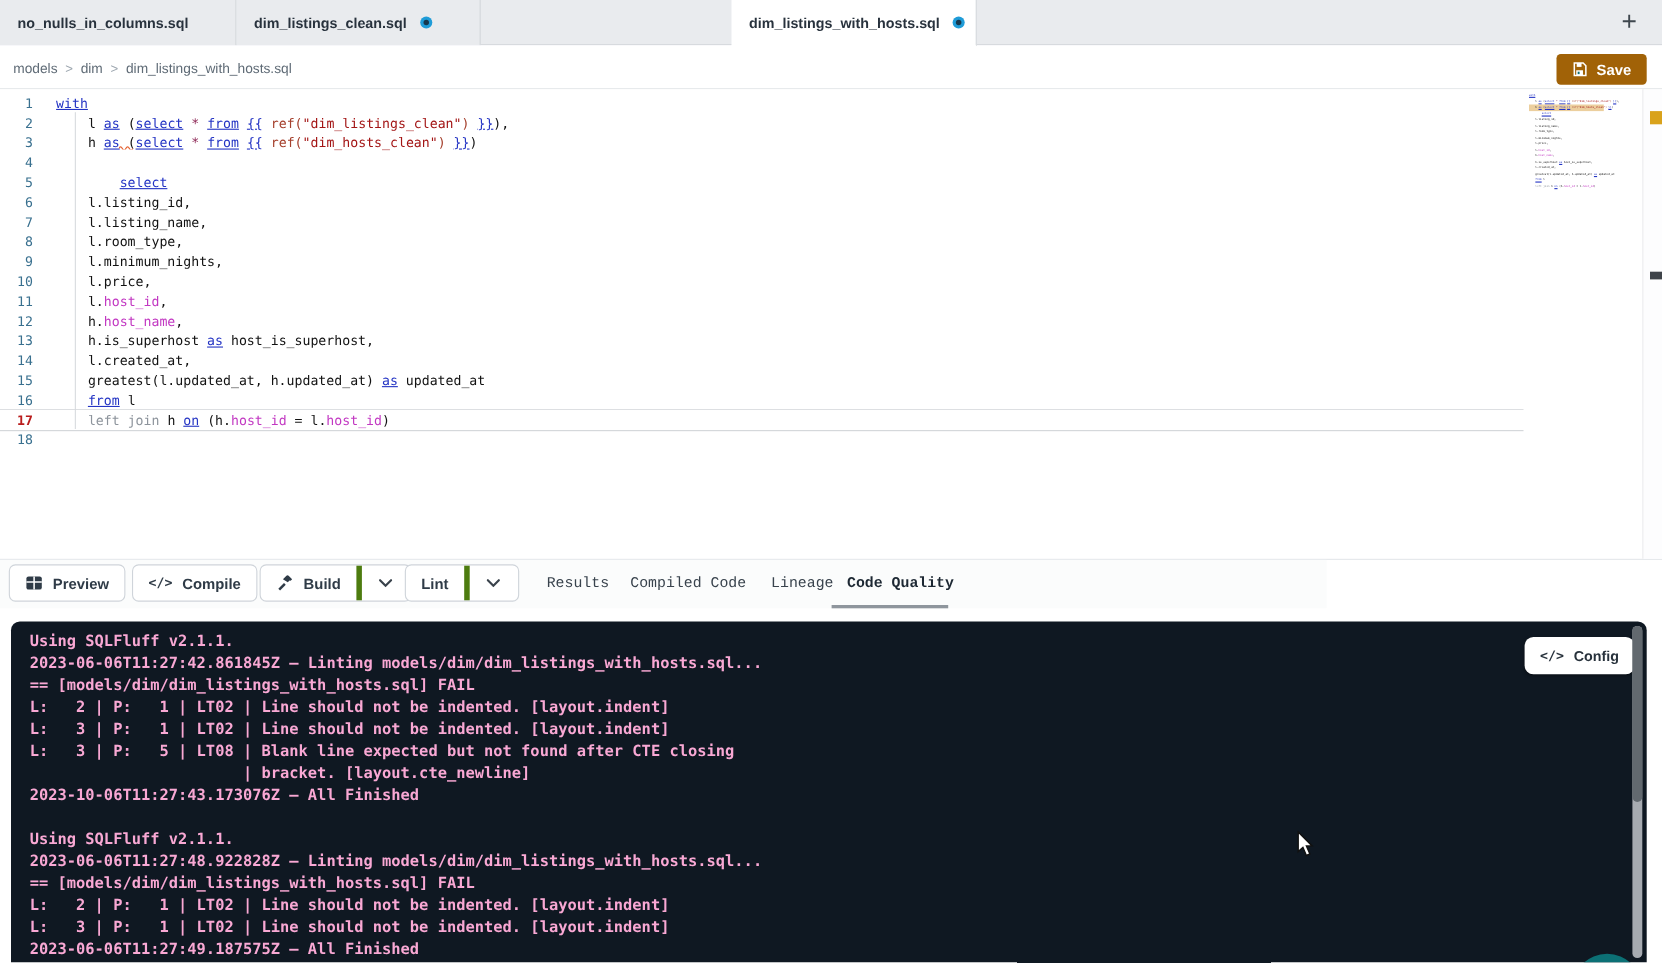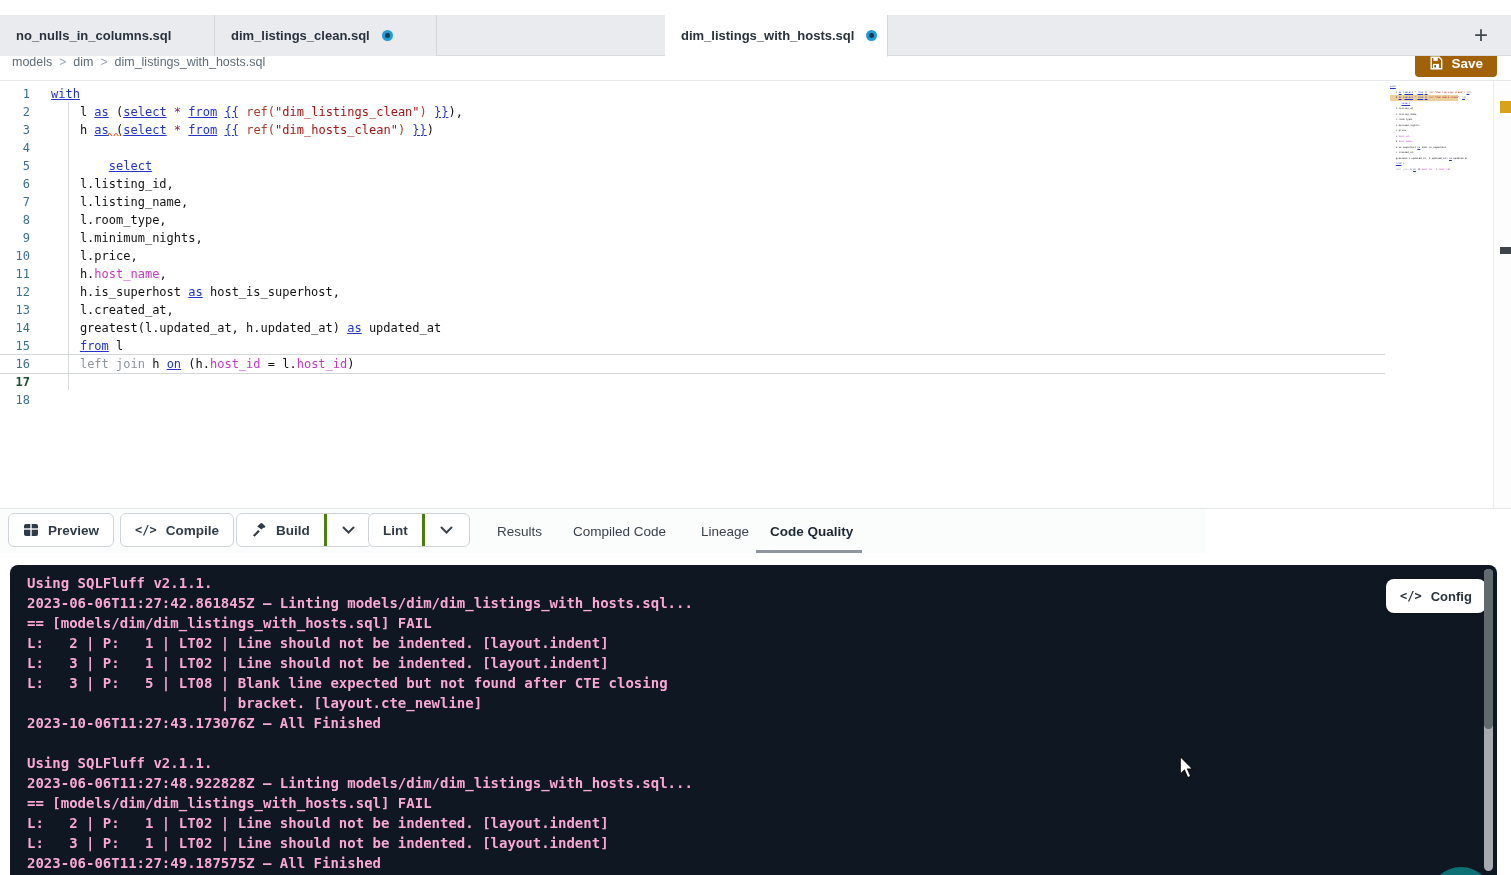--- a/index.html
+++ b/index.html
@@ -1,20 +1,20 @@
 <!DOCTYPE html>
 <html><head>
 <meta charset="utf-8">
 <style>
   * { margin:0; padding:0; box-sizing:border-box; }
   html,body { width:1511px; height:875px; overflow:hidden; background:#fff;
               font-family:"Liberation Sans", sans-serif; position:relative; }
 
   
-  .tabbar { position:absolute; left:0; top:15px; width:1511px; height:41px;
+  .tabbar { position:absolute; left:0; top:0; width:1511px; height:41px;
             background:#e9ebee; border-bottom:1px solid #d7dade; z-index:5; }
   .tab { position:absolute; top:0; height:41px; display:flex; align-items:center;
          padding:0 16px; background:#e9ebee; border-right:1px solid #d2d6da;
          font-size:13px; font-weight:600; color:#28323d; cursor:pointer; }
   .tab.active { background:#ffffff; border-bottom:1px solid #ffffff; height:42px; z-index:6; }
   .tab-label { white-space:nowrap; }
   .mod-dot { width:11px; height:11px; border-radius:50%; background:#1f9cd8;
              margin-left:12px; position:relative; flex:none; }
   .mod-dot::after { content:""; position:absolute; left:3px; top:3px; width:5px; height:5px;
                     border-radius:50%; background:#16384e; }
@@ -34,21 +34,21 @@
               font-size:13.5px; font-weight:700; display:flex; align-items:center;
               gap:8px; cursor:pointer; font-family:"Liberation Sans", sans-serif; }
 
   
   .editor { position:absolute; left:0; top:81px; width:1511px; height:428px;
             background:#fff; border-bottom:1px solid #e4e7ea;
             font-family:"DejaVu Sans Mono", monospace; font-size:12px; }
   .gutter { position:absolute; left:0; top:4px; width:45px; }
   .ln-num { height:18px; line-height:18px; text-align:right; padding-right:15px;
             color:#39708f; font-size:12px; }
-  .ln-num.act { color:#14532d; font-weight:700; }
+  .ln-num.act { color:#b91c1c; font-weight:700; }
   .code { position:absolute; left:0; top:4px; width:1385px; }
   .code-line { height:18px; line-height:18px; white-space:pre; padding-left:51px; color:#121212; }
   .code-line.active-line { box-shadow:0 -1px 0 #d5d8db, 0 1px 0 #d5d8db; }
   .tk-kw  { color:#2434c4;text-decoration:underline; }
   .tk-pl  { color:#121212; }
   .tk-op  { color:#8b2252; }
   .tk-fn  { color:#a5402d; }
   .tk-str { color:#a31515; }
   .tk-mag { color:#c238c2; }
   .tk-gr  { color:#8d949c; }
@@ -70,25 +70,25 @@
   .toolbar { position:absolute; left:0; top:509px; width:1206px; height:44px;
              background:#fbfcfc; }
   .tb-btn { position:absolute; top:4px; height:34px; background:#fff;
             border:1px solid #cfd4da; border-radius:6px; display:flex; align-items:center;
             gap:9px; padding:0 14px; font-size:13.5px; font-weight:600; color:#2f3b47;
             cursor:pointer; font-family:"Liberation Sans", sans-serif; }
   .split { position:absolute; top:4px; height:34px; display:flex; background:#fff;
            border:1px solid #cfd4da; border-radius:6px; overflow:hidden; }
   .split-main { display:flex; align-items:center; gap:9px; padding:0 14px;
                 font-size:13.5px; font-weight:600; color:#2f3b47; cursor:pointer;
-                border-right:3px solid #4d7c0f; }
+                border-right:5px solid #4d7c0f; }
   .split-arrow { width:44px; display:flex; align-items:center; justify-content:center;
                  cursor:pointer; }
   .rtab { position:absolute; top:0; height:44px; display:flex; align-items:center;
-          font-size:13.5px; color:#39434d; cursor:pointer; }
+          font-size:13.5px; color:#39434d; cursor:pointer;font-family:Liberation Mono, monospace; }
   .rtab.active { color:#1d2833; font-weight:600; }
   .rtab-underline { position:absolute; left:756px; top:41px; width:106px; height:3px;
                     background:#8f969d; }
 
   
   .terminal { position:absolute; left:10px; top:565px; width:1487px; height:310px;
               background:#0f1822; border-radius:8px 8px 0 0; overflow:hidden; }
   .term-out { position:absolute; left:17px; top:8px;
               font-family:"DejaVu Sans Mono", monospace; font-size:14px; font-weight:700;
               color:#f9a8d4; }
@@ -171,20 +171,21 @@
       <div class="code-line"><span class="tk-kw">with</span></div>
       <div class="code-line"><span class="tk-pl">    l </span><span class="tk-kw">as</span><span class="tk-pl"> (</span><span class="tk-kw">select</span><span class="tk-pl"> </span><span class="tk-op">*</span><span class="tk-pl"> </span><span class="tk-kw">from</span><span class="tk-pl"> </span><span class="tk-kw">{{</span><span class="tk-pl"> </span><span class="tk-fn">ref(</span><span class="tk-str">"dim_listings_clean"</span><span class="tk-fn">)</span><span class="tk-pl"> </span><span class="tk-kw">}}</span><span class="tk-pl">),</span></div>
       <div class="code-line"><span class="tk-pl">    h </span><span class="tk-kw">as</span><span class="tk-pl"> (</span><span class="tk-kw">select</span><span class="tk-pl"> </span><span class="tk-op">*</span><span class="tk-pl"> </span><span class="tk-kw">from</span><span class="tk-pl"> </span><span class="tk-kw">{{</span><span class="tk-pl"> </span><span class="tk-fn">ref(</span><span class="tk-str">"dim_hosts_clean"</span><span class="tk-fn">)</span><span class="tk-pl"> </span><span class="tk-kw">}}</span><span class="tk-pl">)</span></div>
       <div class="code-line"></div>
       <div class="code-line"><span class="tk-pl">        </span><span class="tk-kw">select</span></div>
       <div class="code-line"><span class="tk-pl">    l.listing_id,</span></div>
       <div class="code-line"><span class="tk-pl">    l.listing_name,</span></div>
       <div class="code-line"><span class="tk-pl">    l.room_type,</span></div>
       <div class="code-line"><span class="tk-pl">    l.minimum_nights,</span></div>
       <div class="code-line"><span class="tk-pl">    l.price,</span></div>
+      <div class="code-line"><span class="tk-pl">    l.</span><span class="tk-mag">host_id</span><span class="tk-pl">,</span></div>
       <div class="code-line"><span class="tk-pl">    h.</span><span class="tk-mag">host_name</span><span class="tk-pl">,</span></div>
       <div class="code-line"><span class="tk-pl">    h.is_superhost </span><span class="tk-kw">as</span><span class="tk-pl"> host_is_superhost,</span></div>
       <div class="code-line"><span class="tk-pl">    l.created_at,</span></div>
       <div class="code-line"><span class="tk-pl">    greatest(l.updated_at, h.updated_at) </span><span class="tk-kw">as</span><span class="tk-pl"> updated_at</span></div>
       <div class="code-line"><span class="tk-pl">    </span><span class="tk-kw">from</span><span class="tk-pl"> l</span></div>
       <div class="code-line active-line"><span class="tk-pl">    </span><span class="tk-gr">left join</span><span class="tk-pl"> h </span><span class="tk-kw">on</span><span class="tk-pl"> (h.</span><span class="tk-mag">host_id</span><span class="tk-pl"> = l.</span><span class="tk-mag">host_id</span><span class="tk-pl">)</span></div>
       <div class="code-line"></div>
     </div>
   <svg class="squiggle" width="13" height="4" viewBox="0 0 13 4">
     <path d="M0 3 Q1.6 0 3.2 3 T6.4 3 T9.6 3 T12.8 3" fill="none" stroke="#e4602f" stroke-width="1.1"></path>

